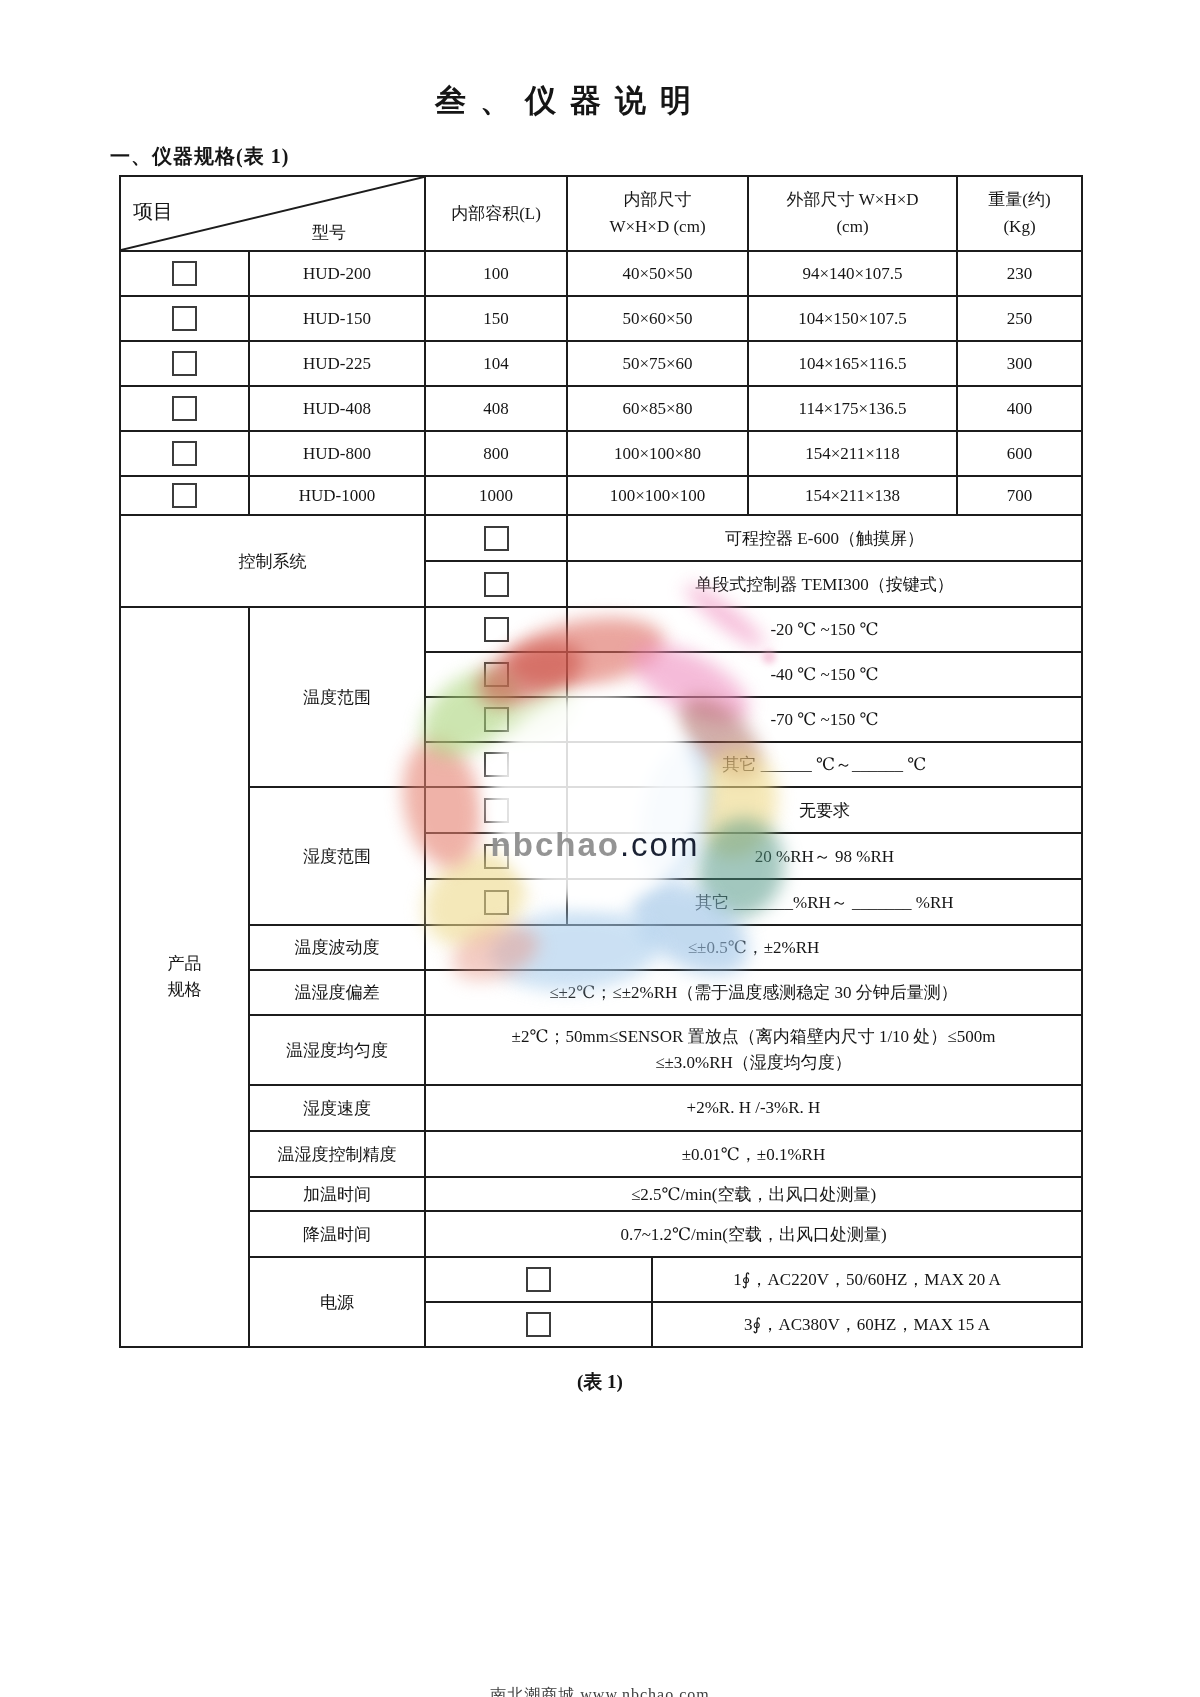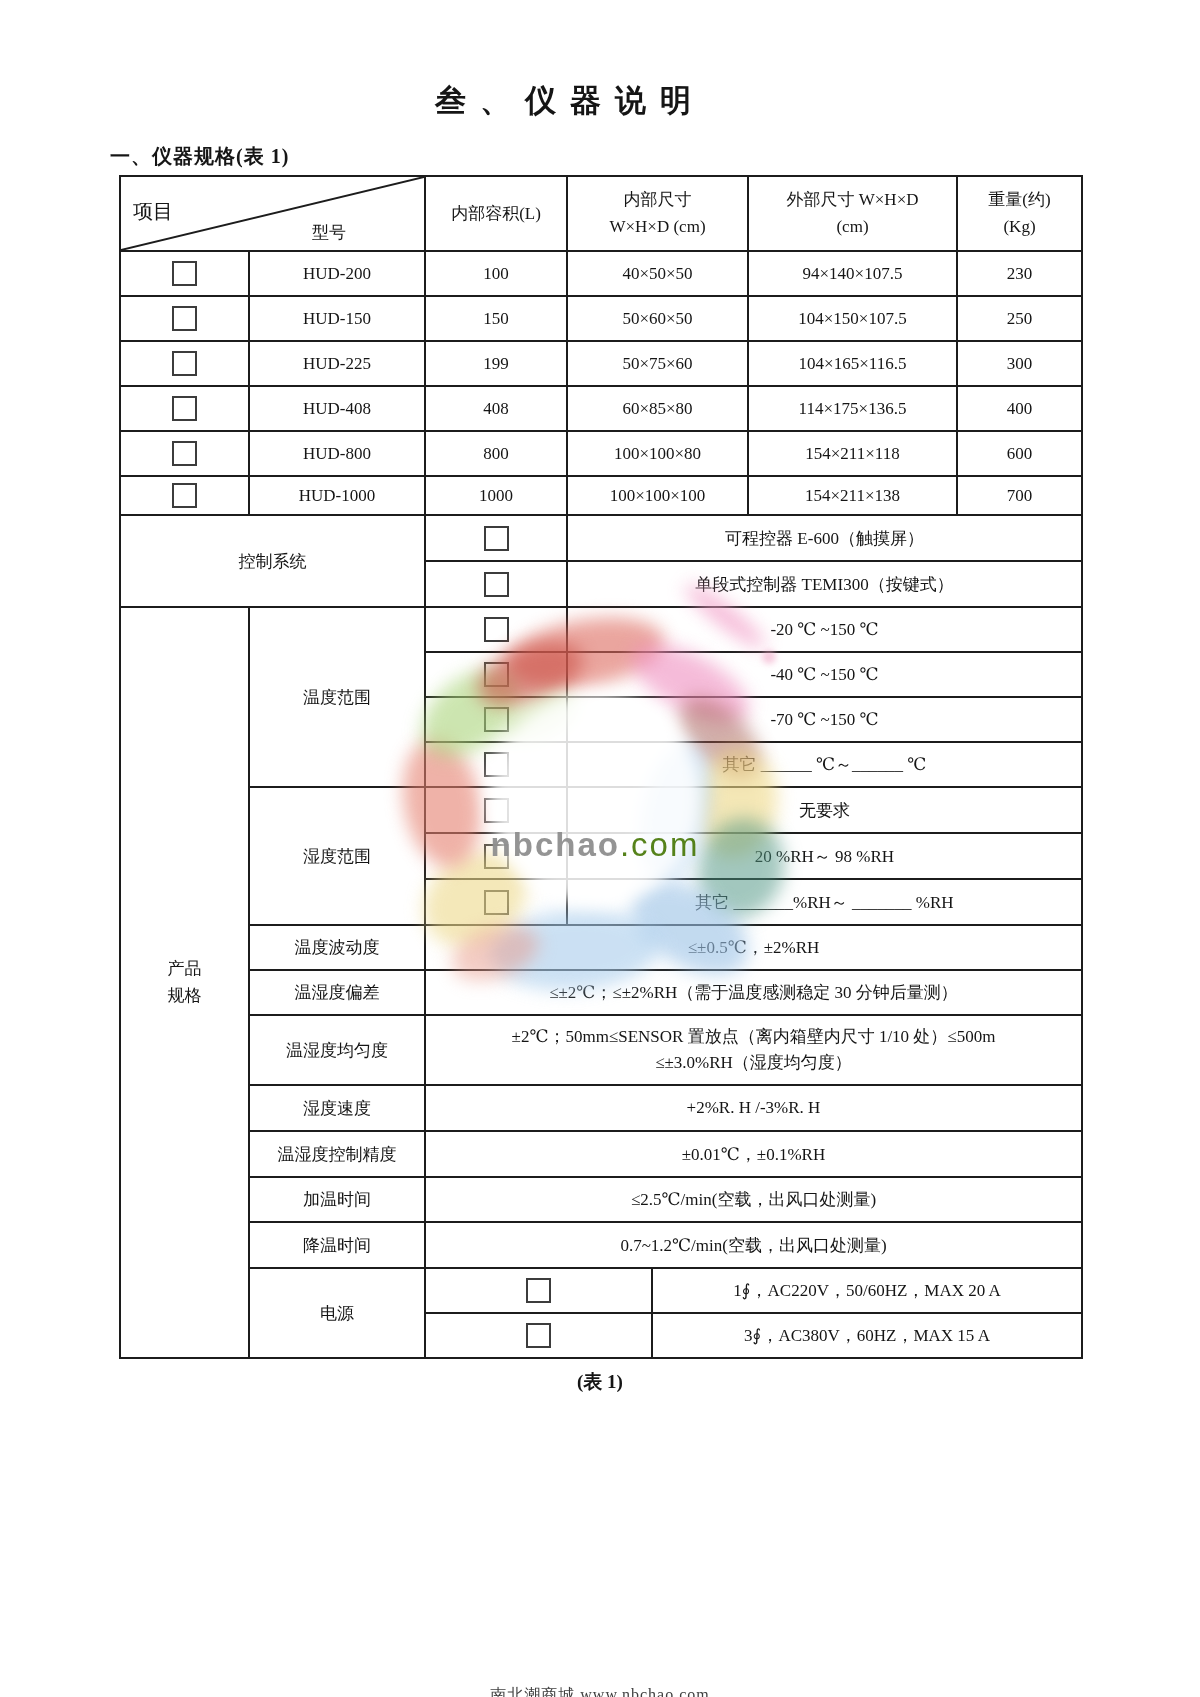--- a/index.html
+++ b/index.html
@@ -68,21 +68,21 @@
   .wm-brand{
     position:absolute;left:0;top:152px;width:410px;text-align:center;
     font-size:54px;font-weight:bold;color:#e23c30;letter-spacing:12px;opacity:.92;
   }
   .wm-domain{
     position:absolute;left:0;top:228px;width:410px;text-align:center;
     font-size:33px;letter-spacing:2px;opacity:.95;
     font-family:"Liberation Sans","DejaVu Sans",sans-serif;
   }
   .wm-domain .bold-part{font-weight:bold;color:#8f8f8f;}
-  .wm-domain .tail-part{color:#4d7c0f;}
+  .wm-domain .tail-part{color:#0f172a;}
   .wm-phone{
     position:absolute;left:0;top:265px;width:410px;text-align:center;
     font-size:30px;color:#c6c6c6;letter-spacing:2px;
     font-family:"Liberation Sans","DejaVu Sans",sans-serif;
   }
 </style>
 </head>
 <body>
 
 <div class="doc-title">叁、仪器说明</div>
@@ -135,21 +135,21 @@
     <td><span class="cb"></span></td>
     <td>HUD-150</td>
     <td>150</td>
     <td colspan="2">50×60×50</td>
     <td>104×150×107.5</td>
     <td>250</td>
   </tr>
   <tr style="height:45px">
     <td><span class="cb"></span></td>
     <td>HUD-225</td>
-    <td>199</td>
+    <td>104</td>
     <td colspan="2">50×75×60</td>
     <td>104×165×116.5</td>
     <td>300</td>
   </tr>
   <tr style="height:45px">
     <td><span class="cb"></span></td>
     <td>HUD-408</td>
     <td>408</td>
     <td colspan="2">60×85×80</td>
     <td>114×175×136.5</td>
@@ -234,21 +234,21 @@
     </td>
   </tr>
   <tr style="height:46px">
     <td>湿度速度</td>
     <td colspan="5">+2%R. H /-3%R. H</td>
   </tr>
   <tr style="height:46px">
     <td>温湿度控制精度</td>
     <td colspan="5">±0.01℃，±0.1%RH</td>
   </tr>
-  <tr style="height:45px">
+  <tr style="height:34px">
     <td>加温时间</td>
     <td colspan="5">≤2.5℃/min(空载，出风口处测量)</td>
   </tr>
   <tr style="height:46px">
     <td>降温时间</td>
     <td colspan="5">0.7~1.2℃/min(空载，出风口处测量)</td>
   </tr>
 
   <tr style="height:45px">
     <td rowspan="2">电源</td>

